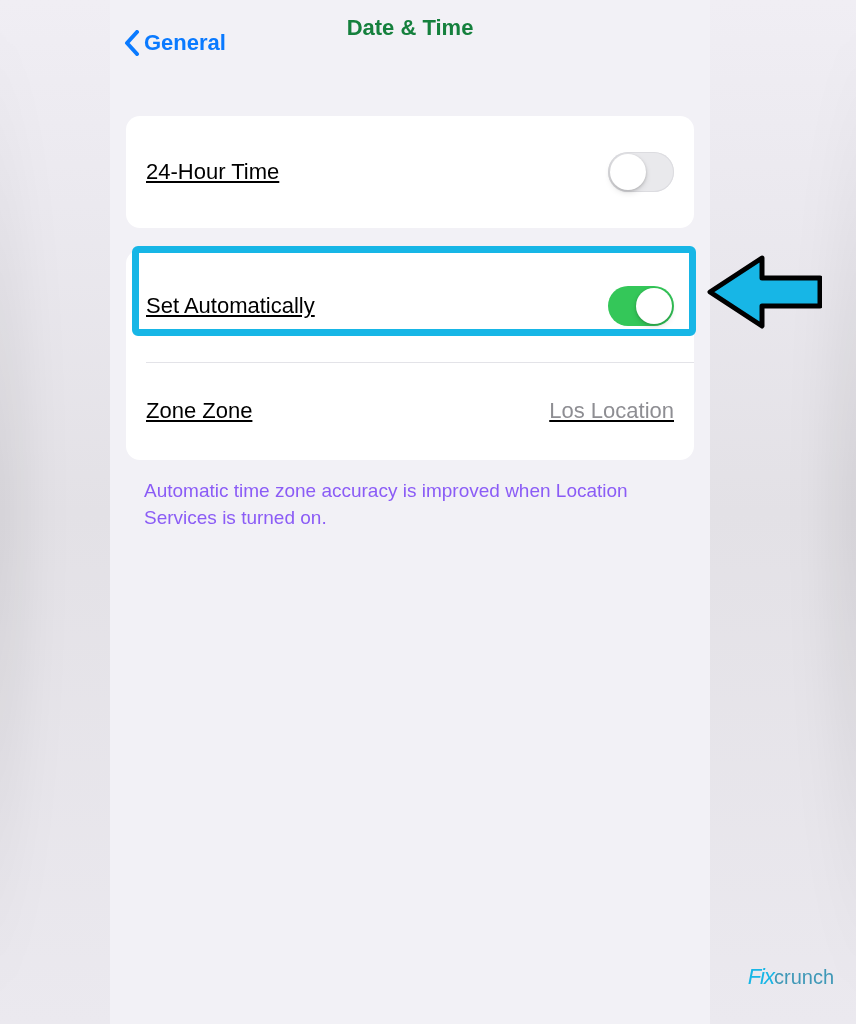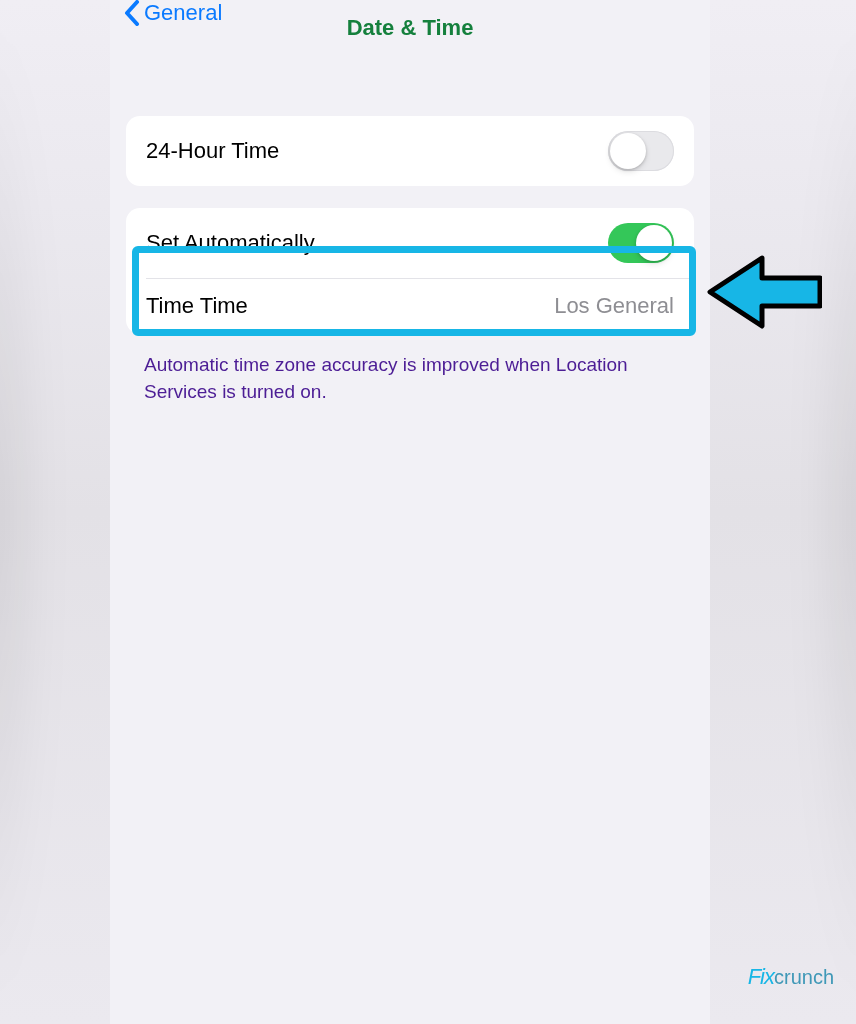--- a/index.html
+++ b/index.html
@@ -29,24 +29,24 @@
   .navbar {
     position: relative;
     height: 56px;
     display: flex;
     align-items: center;
     justify-content: center;
   }
   .back {
     position: absolute;
     left: 14px; top: 0; height: 56px;
-    display: flex; align-items: flex-start;
+    display: flex; align-items: flex-end;
     color: #0a7aff;
     font-size: 22px;
-    font-weight: 400;
+    font-weight: 700;
     cursor: pointer;
   }
   .back svg { margin-right: 4px; }
   .title {
     font-size: 22px;
     font-weight: 700;
     color: #15803d;
   }
 
   .group {
@@ -54,24 +54,25 @@
     background: #fff;
     border-radius: 14px;
     overflow: hidden;
   }
   .group + .group { margin-top: 22px; }
 
   .row {
     display: flex;
     align-items: center;
     justify-content: space-between;
-    padding: 15px 20px;
+    padding: 36px 20px;
     font-size: 22px;
     color: #000;
     position: relative;
+    text-decoration: underline;
   }
   .row + .row::before {
     content: "";
     position: absolute;
     top: 0; left: 20px; right: 0;
     height: 1px;
     background: #e3e3e8;
   }
   .row .value {
     color: #8e8e93;
@@ -101,21 +102,21 @@
 
   .highlight {
     position: absolute;
     border: 7px solid #17b6e6;
     border-radius: 6px;
     pointer-events: none;
   }
 
   .footer-note {
     margin: 18px 34px 0 34px;
-    color: #4c1d95;
+    color: #8b5cf6;
     font-size: 19px;
     line-height: 1.4;
   }
 
   .arrow-annot {
     position: absolute;
     pointer-events: none;
   }
 
   .watermark {
@@ -165,22 +166,22 @@
   </div>
 
   <div class="group" id="group2">
     <div class="row" id="row-auto">
       <span>Set Automatically</span>
       <div class="switch on">
         <div class="knob"></div>
       </div>
     </div>
     <div class="row">
-      <span>Time Time</span>
-      <span class="value">Los General</span>
+      <span>Zone Zone</span>
+      <span class="value">Los Location</span>
     </div>
   </div>
 
   <div class="footer-note">Automatic time zone accuracy is improved when Location Services is turned on.</div>
 
 </div>
 
 <div class="highlight" style="left:132px; top:246px; width:564px; height:90px;"></div>
 
 <svg class="arrow-annot" style="left:702px; top:252px;" width="120" height="80" viewBox="0 0 120 80">

